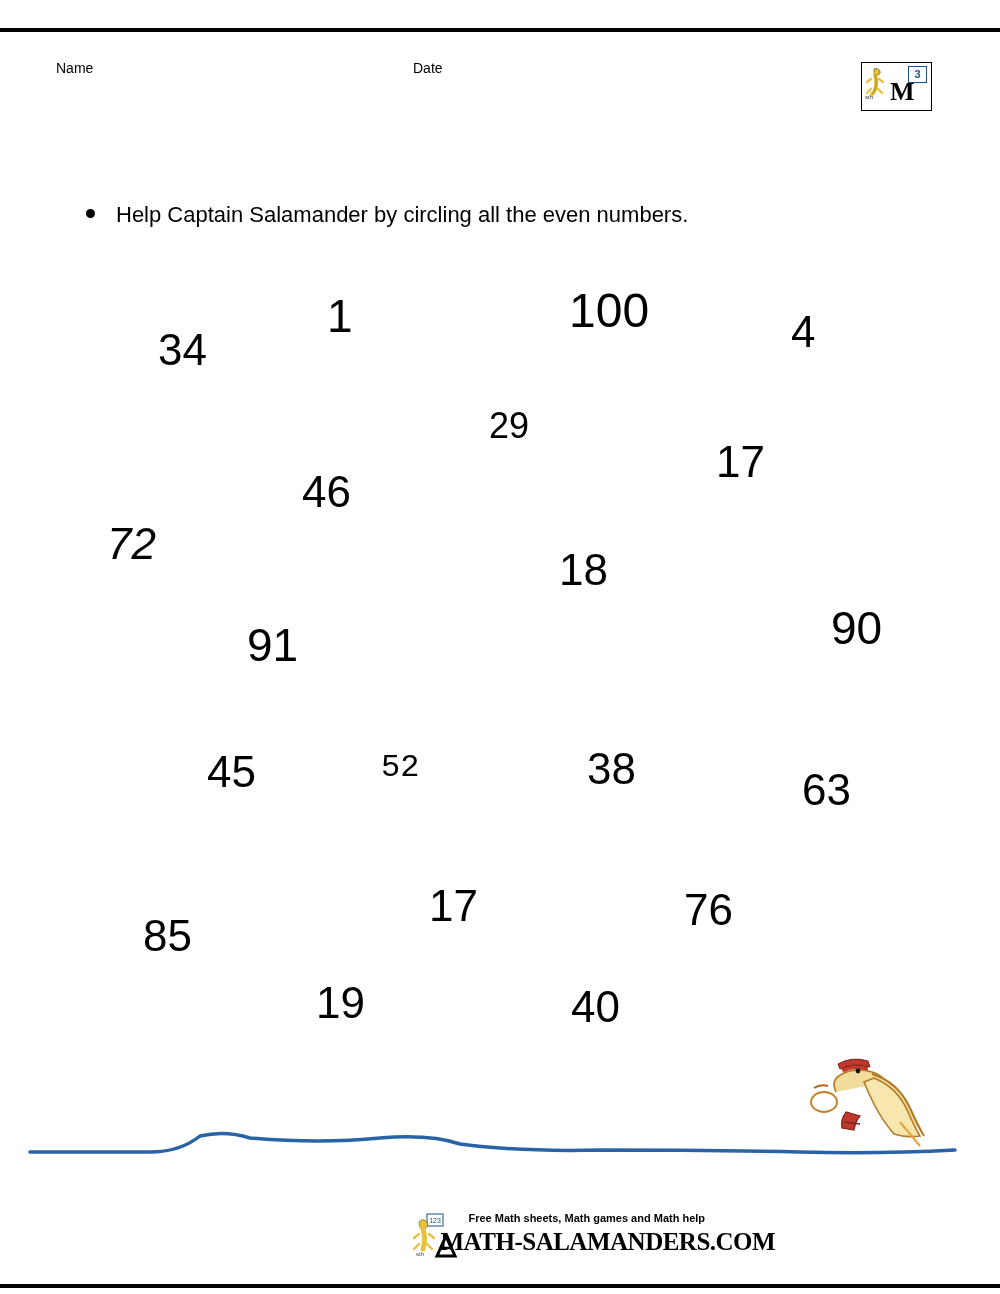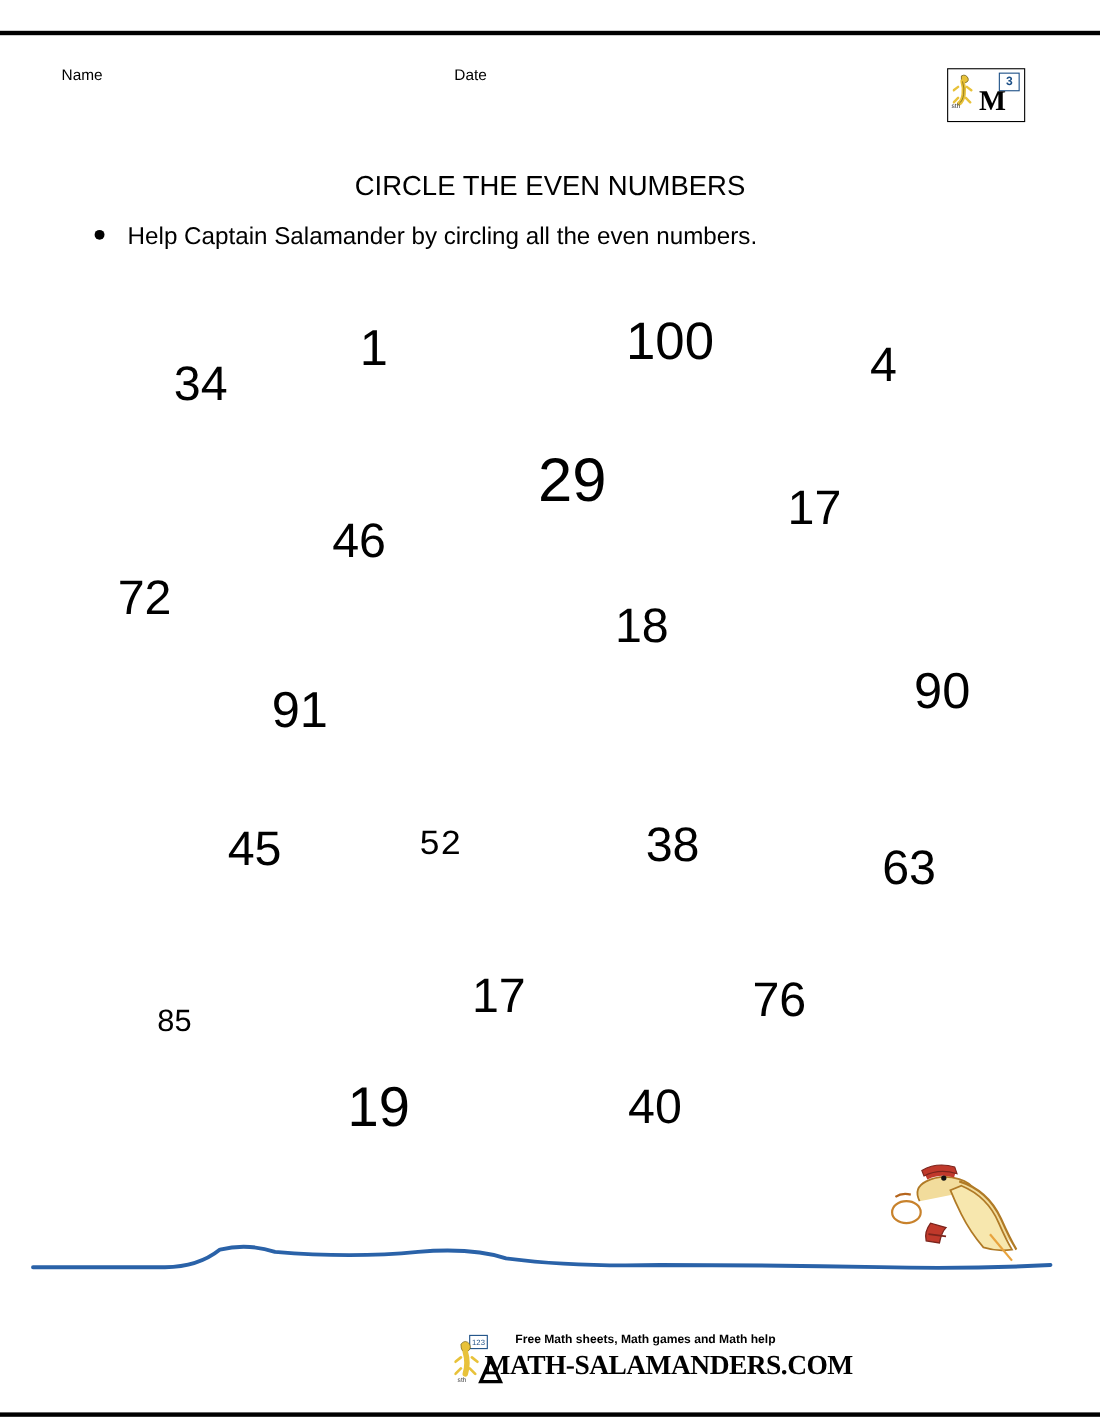--- a/index.html
+++ b/index.html
@@ -225,47 +225,46 @@
       <path d="M8 2 q4 -2 6 2 q1 3 -2 4 q-3 1 -4 -2 z" fill="#e8c23a" stroke="#6b5a10" stroke-width="0.7"></path>
       <path d="M9 7 q2 6 1 12 q-1 6 -4 8" fill="none" stroke="#e8c23a" stroke-width="4" stroke-linecap="round"></path>
       <path d="M9 7 q2 6 1 12 q-1 6 -4 8" fill="none" stroke="#6b5a10" stroke-width="0.6" fill-opacity="0"></path>
       <path d="M5 12 l-4 3 M13 12 l4 3 M5 22 l-4 4 M12 22 l4 4" stroke="#e8c23a" stroke-width="2.2" stroke-linecap="round"></path>
     </svg>
     <div class="logo-grade">3</div>
     <div class="logo-m">M</div>
     <div class="logo-tiny">sth</div>
   </div>
 
-  <div class="subtitle">CIRCLE THE EVEN NUMBERS</div>
 
   <div class="instruction-wrap">
     <span class="bullet"></span>
     <span class="instruction">Help Captain Salamander by circling all the even numbers.</span>
   </div>
 
   <div class="numbers-area" id="numbers-area">
       <div class="num" style="left: 139px; top: 328px; font-size: 44px;">34</div>
       <div class="num" style="left: 308px; top: 293px; font-size: 46px;">1</div>
       <div class="num" style="left: 550px; top: 287px; font-size: 48px;">100</div>
       <div class="num" style="left: 772px; top: 310px; font-size: 44px;">4</div>
-      <div class="num" style="left: 470px; top: 408px; font-size: 56px;">29</div>
+      <div class="num" style="left: 470px; top: 408px; font-size: 36px;">29</div>
       <div class="num" style="left: 697px; top: 440px; font-size: 44px;">17</div>
       <div class="num" style="left: 283px; top: 470px; font-size: 44px;">46</div>
-      <div class="num" style="left: 88px; top: 522px; font-size: 44px;">72</div>
+      <div class="num" style="left: 88px; top: 522px; font-size: 44px; font-style: italic;">72</div>
       <div class="num" style="left: 540px; top: 548px; font-size: 44px;">18</div>
       <div class="num" style="left: 812px; top: 605px; font-size: 46px;">90</div>
       <div class="num" style="left: 228px; top: 622px; font-size: 46px;">91</div>
       <div class="num" style="left: 188px; top: 750px; font-size: 44px;">45</div>
       <div class="num" style="left: 362px; top: 752px; font-size: 32px; font-family: Liberation Mono, monospace;">52</div>
       <div class="num" style="left: 568px; top: 747px; font-size: 44px;">38</div>
       <div class="num" style="left: 783px; top: 768px; font-size: 44px;">63</div>
       <div class="num" style="left: 410px; top: 884px; font-size: 44px;">17</div>
       <div class="num" style="left: 665px; top: 888px; font-size: 44px;">76</div>
-      <div class="num" style="left: 124px; top: 914px; font-size: 28px;">85</div>
-      <div class="num" style="left: 297px; top: 981px; font-size: 51px;">19</div>
+      <div class="num" style="left: 124px; top: 914px; font-size: 44px;">85</div>
+      <div class="num" style="left: 297px; top: 981px; font-size: 44px;">19</div>
       <div class="num" style="left: 552px; top: 985px; font-size: 44px;">40</div>
     </div>
 
   <svg class="wave" viewBox="0 0 1000 80" preserveAspectRatio="none">
     <path d="M30 52 L150 52 Q180 52 200 36 Q225 30 250 38 Q320 44 380 38 Q430 34 460 44 Q520 52 600 50 Q700 50 800 52 Q880 54 955 50" fill="none" stroke="#2a62a8" stroke-width="3.5" stroke-linecap="round" stroke-linejoin="round"></path>
   </svg>
 
   <svg class="salamander" viewBox="0 0 160 125">
     <path d="M28 58 q6 -4 14 -2" stroke="#b5651d" stroke-width="2" fill="none"></path>
     <ellipse cx="38" cy="72" rx="13" ry="10" fill="none" stroke="#c8822c" stroke-width="2"></ellipse>

